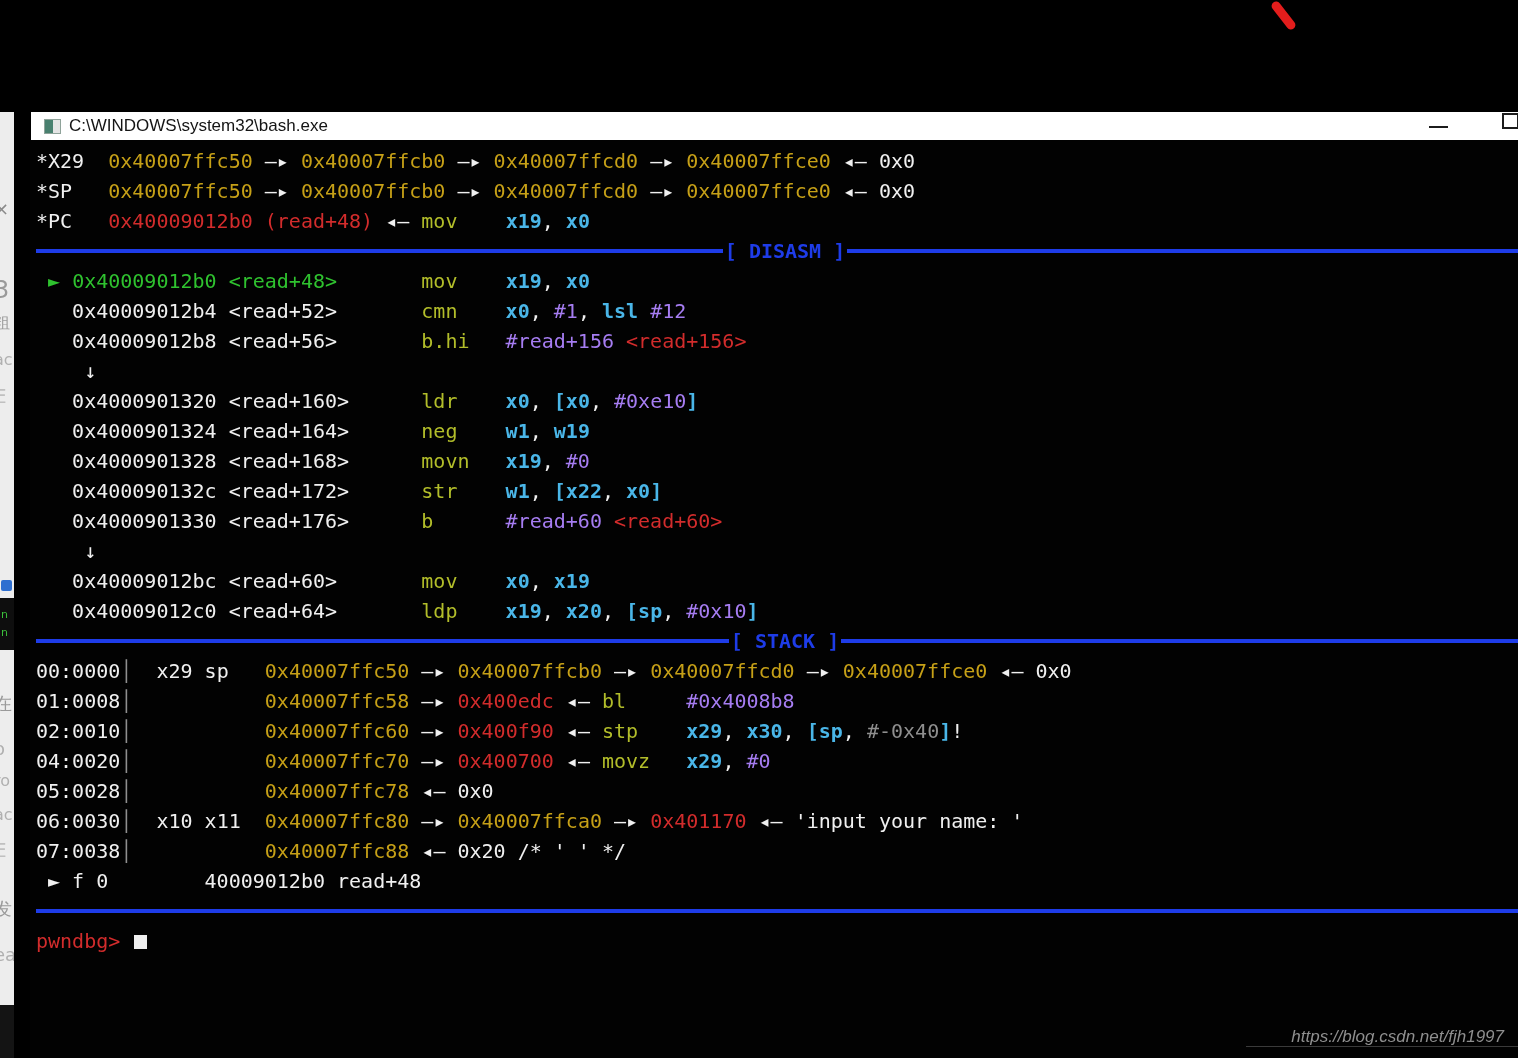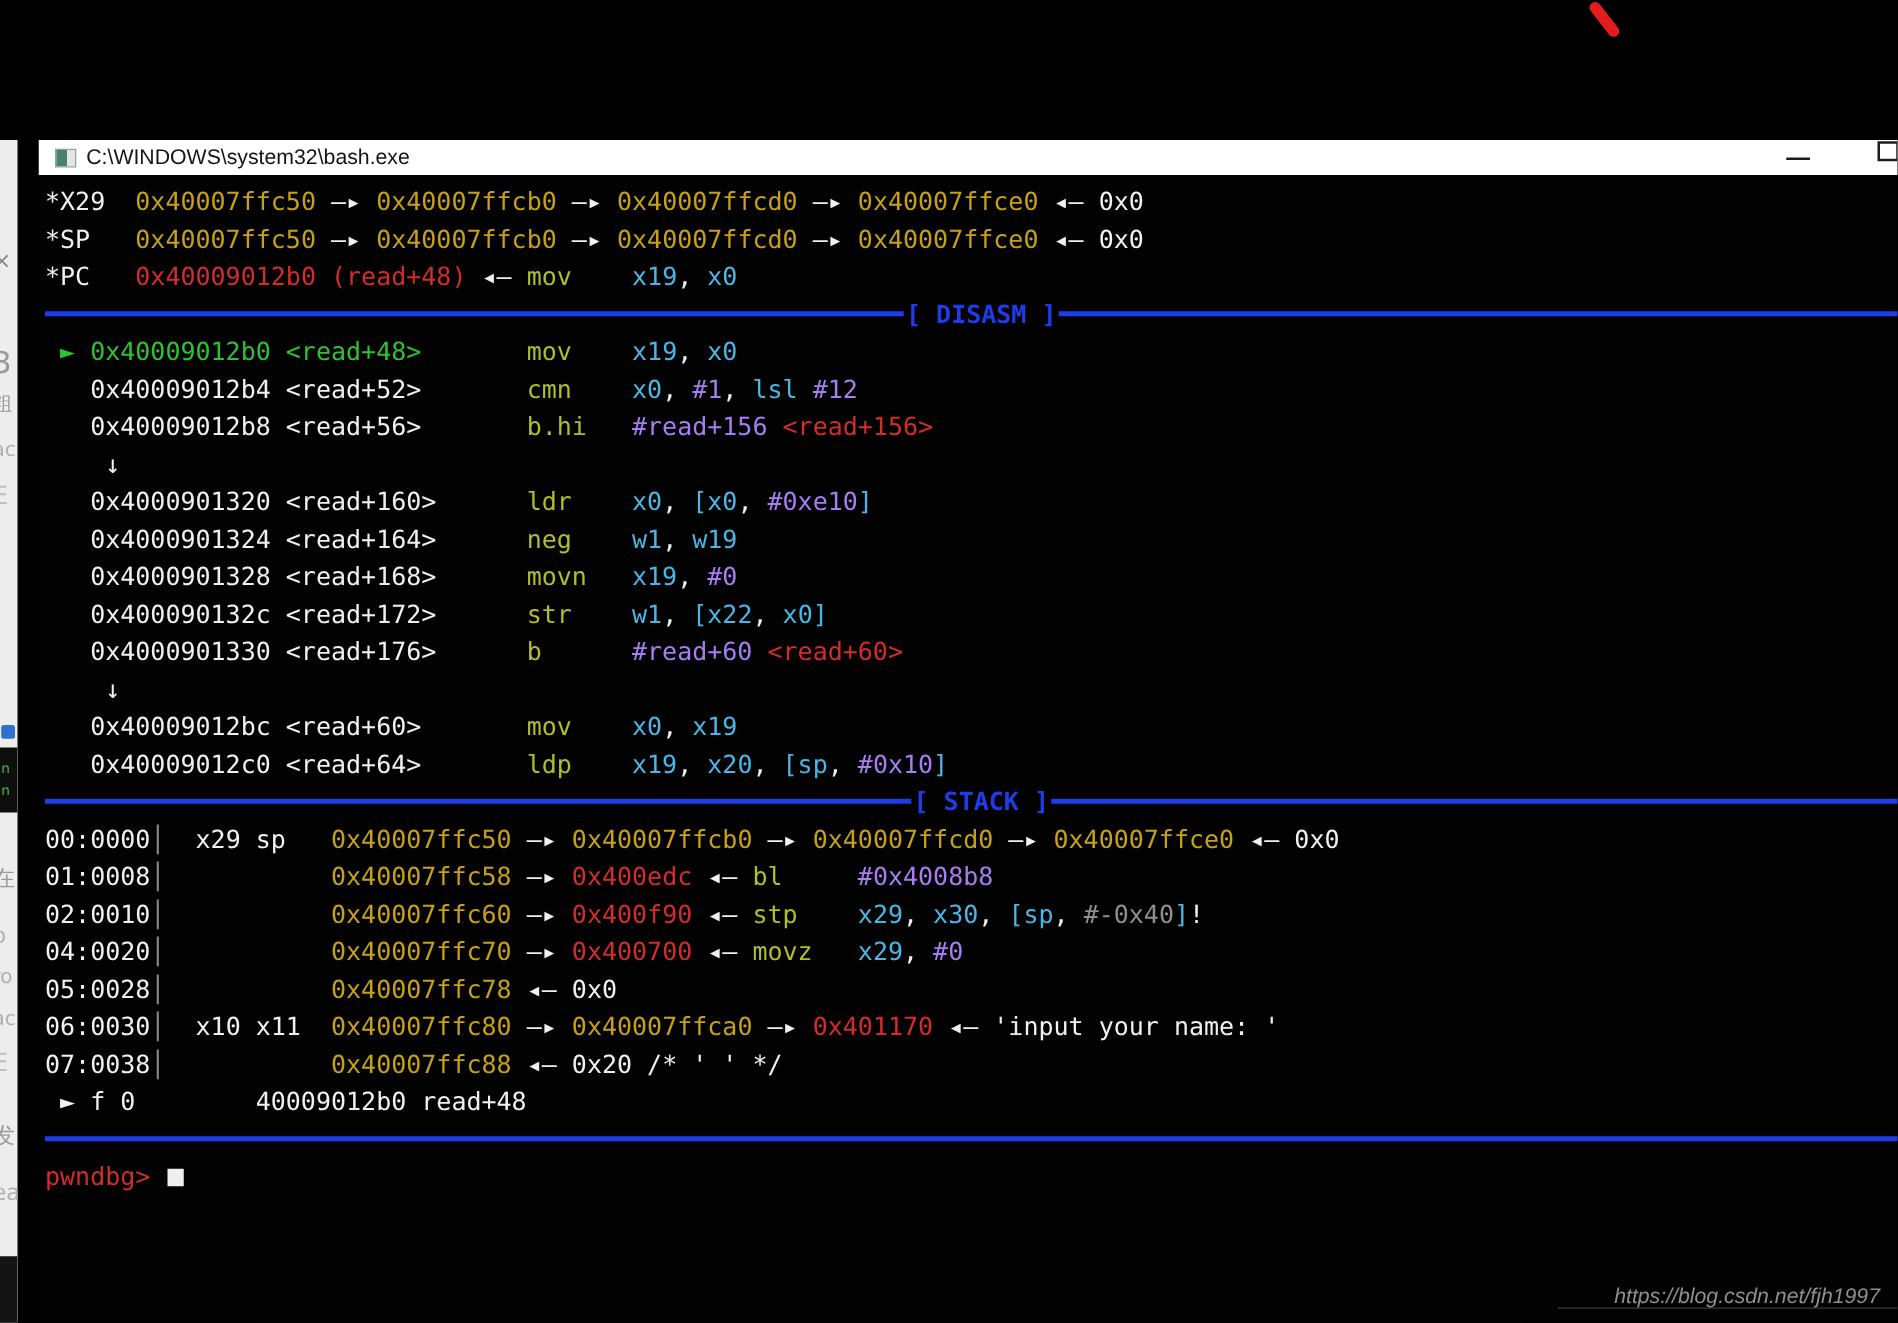--- a/index.html
+++ b/index.html
@@ -30,21 +30,21 @@
   .tbody{position:absolute;left:16px;top:28px;width:1504px;height:918px;background:var(--terminal_bg);
          padding:6px 0 0 6px;box-sizing:border-box;}
   .row{height:30px;line-height:30px;font-size:20px;white-space:pre;}
   .sep{height:30px;display:flex;align-items:center;}
   .sepline{flex:1;height:4px;background:var(--separator_blue);}
   .seplabel{color:var(--separator_blue);font-size:20px;font-weight:bold;white-space:pre;padding:0 2px;}
   .c-w{color:var(--text_white);}
   .c-a{color:var(--address_gold);}
   .c-r{color:var(--code_red);}
   .c-g{color:var(--current_green);}
-  .c-c{color:var(--register_cyan);}
+  .c-c{color:var(--register_cyan);font-weight:bold;}
   .c-p{color:var(--immediate_purple);}
   .c-m{color:var(--mnemonic_yellow);}
   .c-gy{color:var(--comment_gray);}
   .cursor{display:inline-block;width:13px;height:14px;background:#efefef;margin-left:14px;vertical-align:-1px;}
   .wm-line{position:absolute;right:0;top:1046px;width:272px;height:1px;background:#3a3a3a;}
   .watermark{position:absolute;right:14px;top:1027px;font-family:"Liberation Sans",sans-serif;
              font-size:17px;color:#8f8f8f;font-style:italic;}
 </style>
 </head>
 <body>

